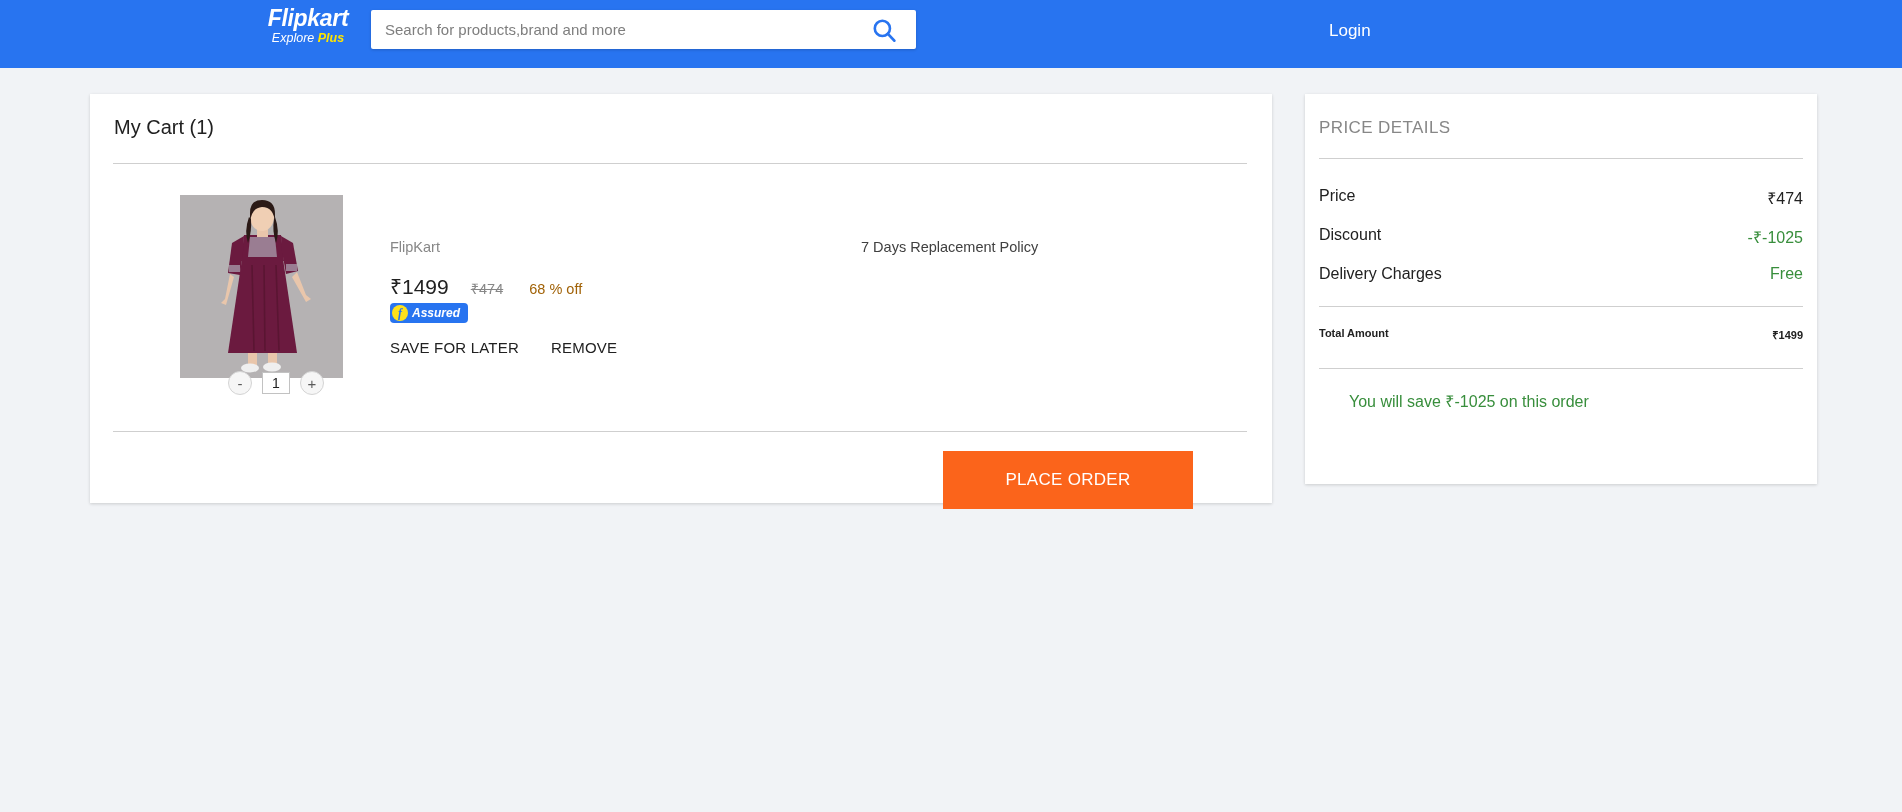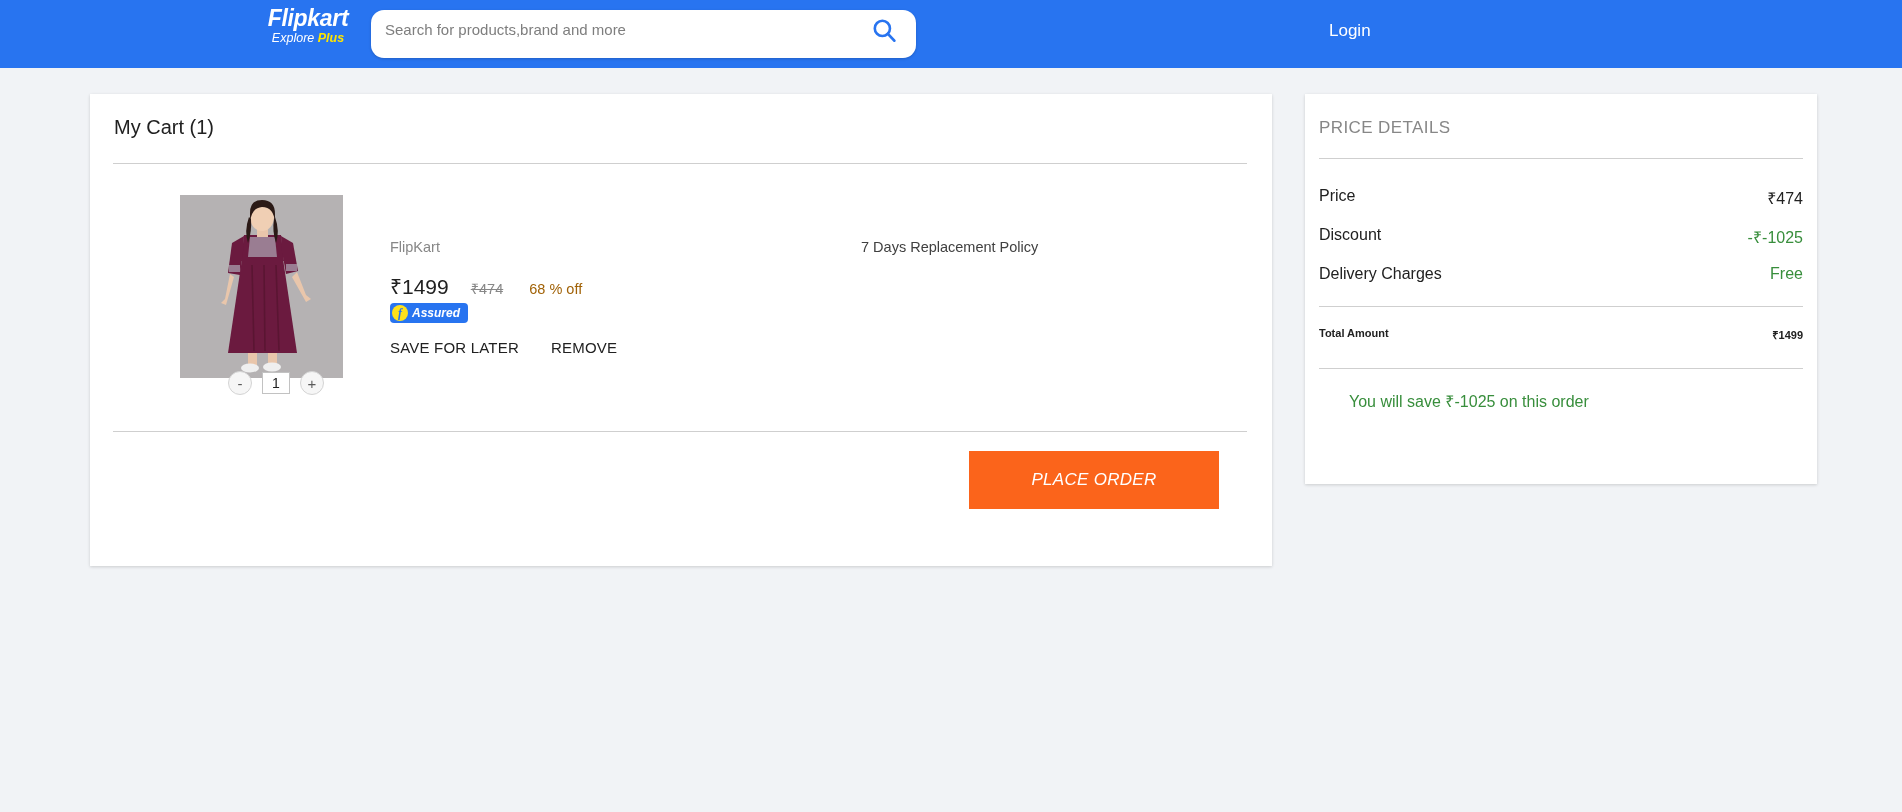--- a/index.html
+++ b/index.html
@@ -40,23 +40,23 @@
     font-style: italic;
     font-size: 12.5px;
     color: #ffffff;
     white-space: nowrap;
   }
   .logo-sub .plus { color: #ffe500; font-weight: bold; }
 
   .search-wrap {
     position: absolute;
     left: 371px; top: 10px;
-    width: 545px; height: 48px;
+    width: 545px; height: 39px;
     background: #ffffff;
-    border-radius: 13px;
+    border-radius: 2px;
     box-shadow: 0 1px 3px rgba(0,0,0,0.18);
   }
   .search-input {
     position: absolute;
     left: 0; top: 0;
     width: 490px; height: 39px;
     border: none;
     outline: none;
     background: transparent;
     padding: 0 14px;
@@ -92,21 +92,21 @@
     width: 1902px;
     height: 744px;
     background: #f1f3f6;
   }
 
   
   .cart-card {
     position: absolute;
     left: 90px; top: 26px;
     width: 1182px;
-    height: 472px;
+    height: 409px;
     background: #ffffff;
     box-shadow: 0 1px 3px rgba(0,0,0,0.16);
   }
   .cart-title {
     position: absolute;
     left: 24px; top: 22px;
     font-size: 20px;
     color: #212121;
   }
   .cart-div-top {
@@ -242,30 +242,29 @@
 
   .cart-div-bot {
     position: absolute;
     left: 23px; top: 337px;
     width: 1134px; height: 1px;
     background: #cfcfcf;
   }
 
   .place-order {
     position: absolute;
-    left: 879px; top: 357px;
+    left: 853px; top: 357px;
     width: 250px; height: 58px;
     background: #fb641b;
     color: #ffffff;
     font-size: 17px;
     letter-spacing: 0.3px;
     border: none;
     cursor: pointer;
     font-family: "Liberation Sans", sans-serif;
-    font-style: italic;
   }
 
   
   .price-card {
     position: absolute;
     left: 1305px; top: 26px;
     width: 512px;
     height: 390px;
     background: #ffffff;
     box-shadow: 0 1px 3px rgba(0,0,0,0.16);

